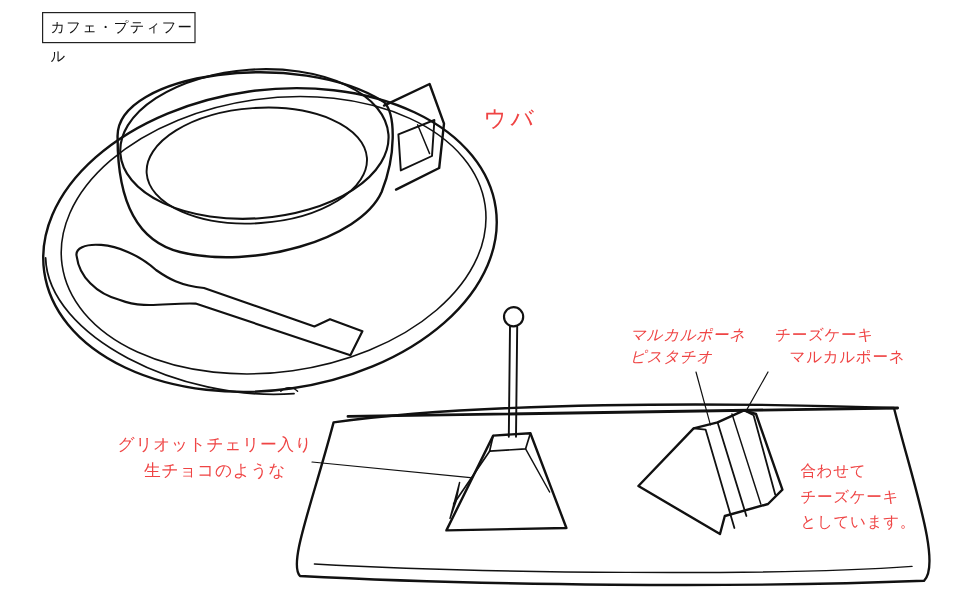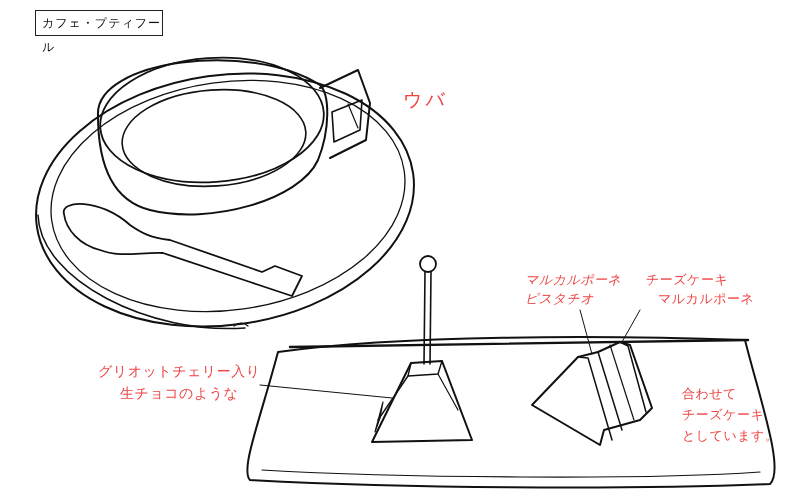--- a/index.html
+++ b/index.html
@@ -8,21 +8,21 @@
   svg.scene { position: absolute; left: 0; top: 0; }
   .title-box { position: absolute; left: 9px; top: 10px; width: 128px; height: 26px;
                border: 1.5px solid #222; box-sizing: border-box;
                font-size: 12px; line-height: 24px; padding-left: 6px; letter-spacing: 1px; margin-left: 26px; }
   .label { position: absolute; font-size: 13px; line-height: 19px; letter-spacing: 0.5px;
            white-space: nowrap; color: #ef4444; }
   .tea-label { left: 403px; top: 90px; font-size: 19px; letter-spacing: 3px; }
   .cherry-label { left: 98px; top: 360px; font-size: 14px; line-height: 22px; text-align: center; }
   .mascarpone-label { left: 525px; top: 270px; font-style: italic; }
   .pistachio-label { left: 646px; top: 270px; }
-  .cheesecake-label { left: 682px; top: 383px; font-size: 13px; line-height: 21px; }
+  .cheesecake-label { left: 667px; top: 383px; font-size: 13px; line-height: 21px; }
 </style>
 </head>
 <body>
 
 <svg class="scene" width="800" height="500" viewBox="0 0 800 500">
   <g fill="none" stroke="#111" stroke-linecap="round" stroke-linejoin="round">
 
     <g>
       <ellipse cx="225" cy="200" rx="190" ry="125" transform="rotate(-8 225 200)" stroke-width="2"></ellipse>
       <ellipse cx="228" cy="196" rx="178" ry="114" transform="rotate(-8 228 196)" stroke-width="1.3"></ellipse>

